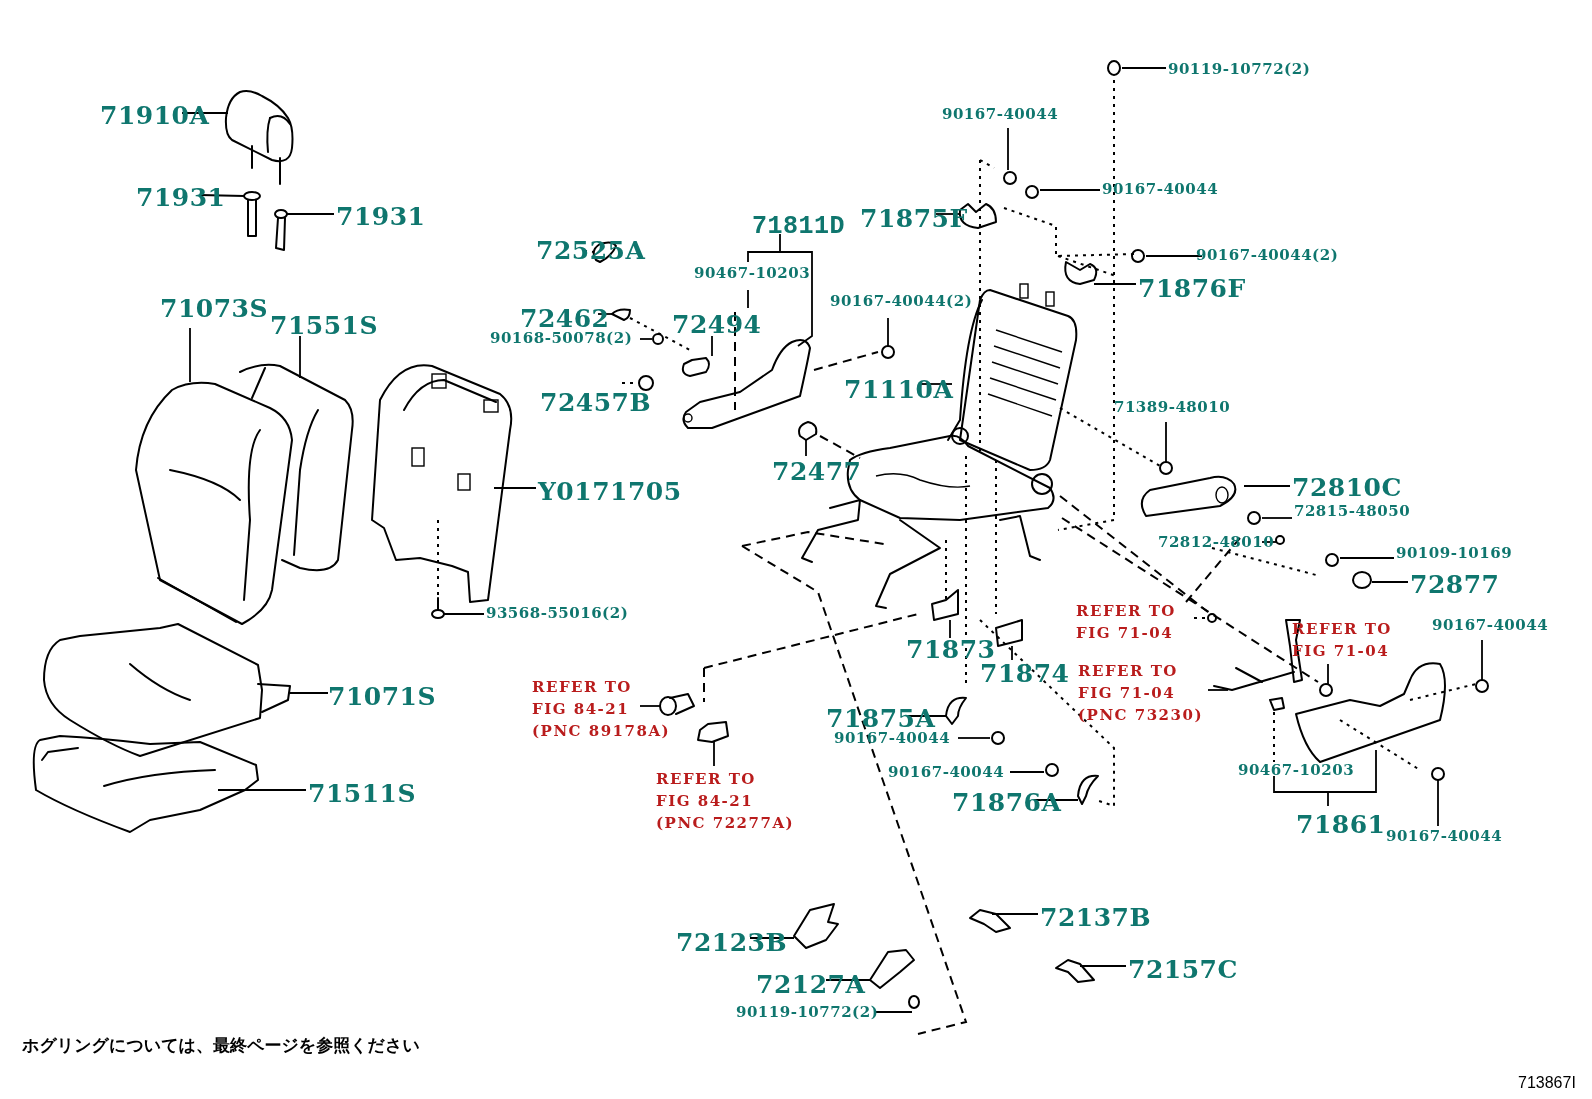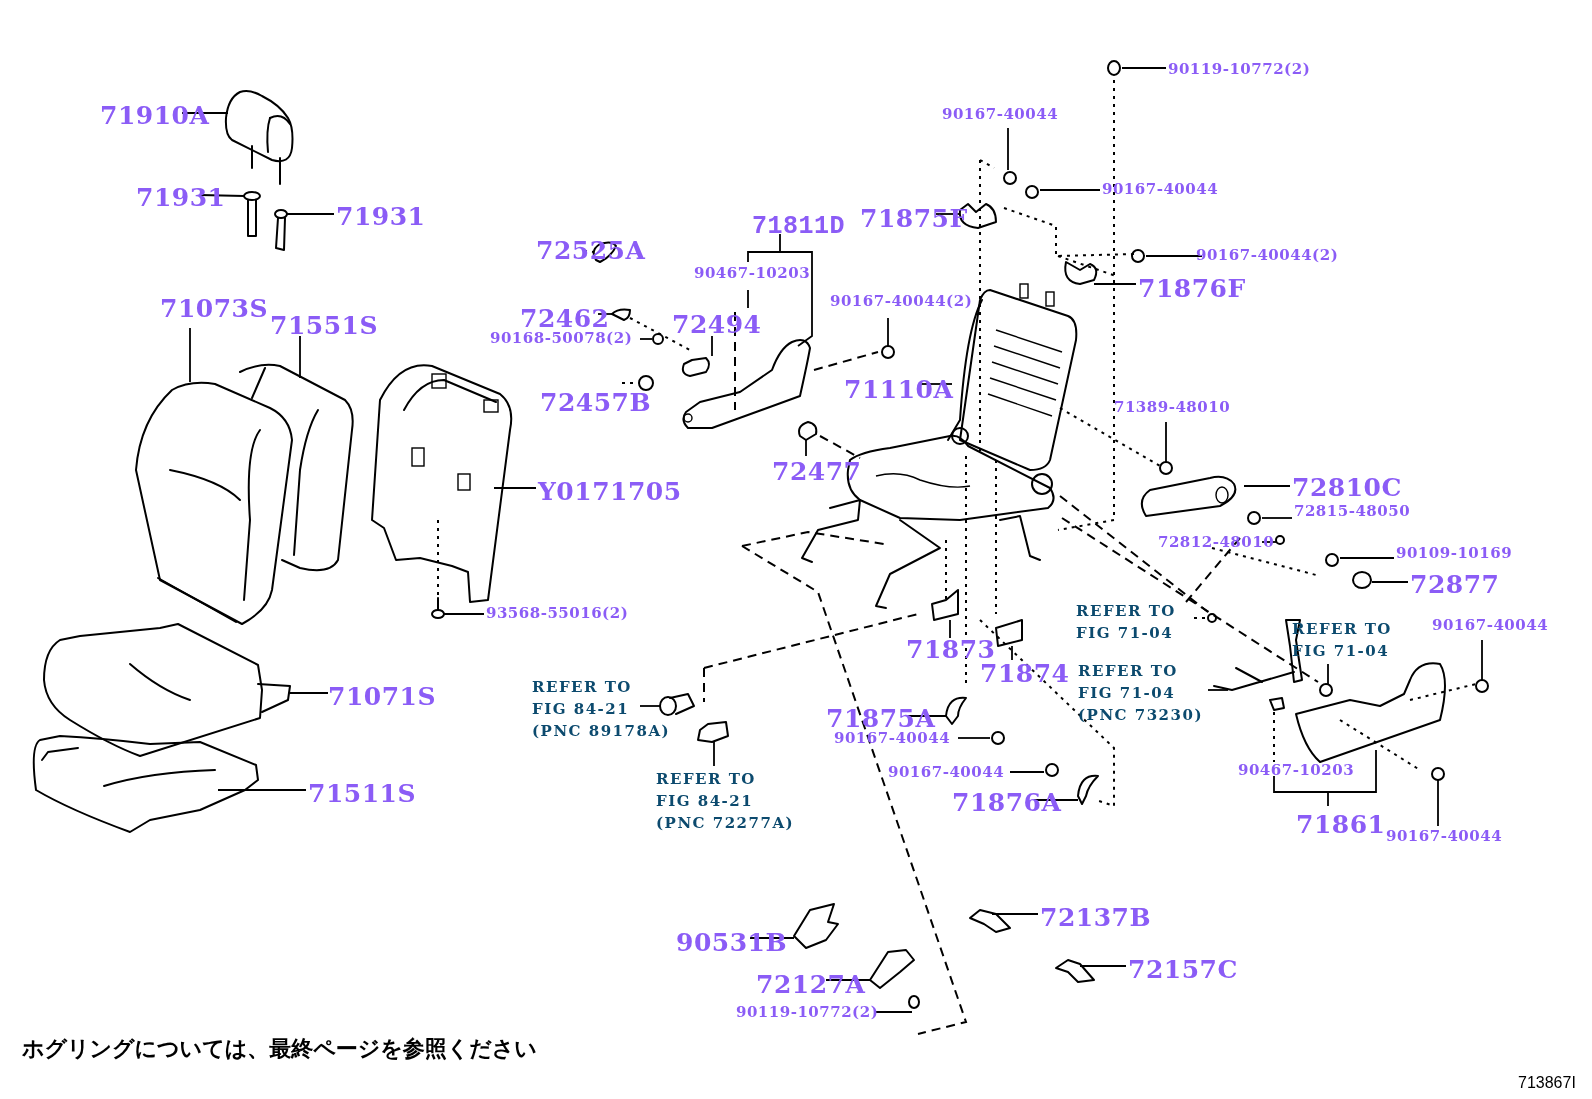--- a/index.html
+++ b/index.html
@@ -1,22 +1,22 @@
 <!DOCTYPE html>
 <html><head>
 <meta charset="utf-8">
 <style>
   html, body { margin:0; padding:0; background:#ffffff; }
   body { width:1592px; height:1099px; position:relative; overflow:hidden; font-family:"DejaVu Serif", serif; color:#000; }
   #diagram { position:absolute; left:0; top:0; width:1592px; height:1099px; }
-  .lbl { position:absolute; font-family:"DejaVu Serif", serif; font-weight:bold; font-size:17px; letter-spacing:0.5px; white-space:nowrap; line-height:1; color:#8b5cf6; }
+  .lbl { position:absolute; font-family:"DejaVu Serif", serif; font-weight:bold; font-size:17px; letter-spacing:0.5px; white-space:nowrap; line-height:1; color:#0f766e; }
   .lbl.big { font-size:25px; }
   .lbl.small { font-size:15px; }
-  .ref { position:absolute; font-family:"DejaVu Serif", serif; font-weight:bold; font-size:15px; letter-spacing:1.5px; white-space:pre; line-height:22px; color:#0c4a6e; }
-  .note { position:absolute; left:22px; top:1034px; font-family:"DejaVu Sans", sans-serif; font-size:22px; font-weight:bold; color:#000; white-space:nowrap; }
+  .ref { position:absolute; font-family:"DejaVu Serif", serif; font-weight:bold; font-size:15px; letter-spacing:1.5px; white-space:pre; line-height:22px; color:#b91c1c; }
+  .note { position:absolute; left:22px; top:1034px; font-family:"DejaVu Sans", sans-serif; font-size:17px; font-weight:bold; color:#000; white-space:nowrap; }
   .code { position:absolute; left:1518px; top:1074px; font-family:"Liberation Sans", sans-serif; font-size:16px; color:#000; white-space:nowrap; }
   svg .p { fill:none; stroke:#000; stroke-width:2; stroke-linejoin:round; stroke-linecap:round; }
   svg .thin { fill:none; stroke:#000; stroke-width:1.4; }
   svg .lead { stroke:#000; stroke-width:1.8; fill:none; }
   svg .dash { stroke:#000; stroke-width:2; fill:none; stroke-dasharray:9 6; }
   svg .dot { stroke:#000; stroke-width:2; fill:none; stroke-dasharray:3 5; }
 </style>
 </head>
 <body>
 
@@ -351,21 +351,21 @@
 <span class="lbl big" style="left:906px;top:637px;">71873</span>
 <span class="lbl big" style="left:980px;top:661px;">71874</span>
 <span class="lbl big" style="left:826px;top:706px;">71875A</span>
 <span class="lbl small" style="left:834px;top:731px;">90167-40044</span>
 <span class="lbl small" style="left:888px;top:765px;">90167-40044</span>
 <span class="lbl big" style="left:952px;top:790px;">71876A</span>
 <span class="lbl small" style="left:1432px;top:618px;">90167-40044</span>
 <span class="lbl small" style="left:1386px;top:829px;">90167-40044</span>
 <span class="lbl small" style="left:1238px;top:763px;">90467-10203</span>
 <span class="lbl big" style="left:1296px;top:812px;">71861</span>
-<span class="lbl big" style="left:676px;top:930px;">90531B</span>
+<span class="lbl big" style="left:676px;top:930px;">72123B</span>
 <span class="lbl big" style="left:756px;top:972px;">72127A</span>
 <span class="lbl small" style="left:736px;top:1005px;">90119-10772(2)</span>
 <span class="lbl big" style="left:1040px;top:905px;">72137B</span>
 <span class="lbl big" style="left:1128px;top:957px;">72157C</span>
 
 
 <span class="ref" style="left:1076px;top:600px;">REFER TO
 FIG 71-04</span>
 <span class="ref" style="left:1292px;top:618px;">REFER TO
 FIG 71-04</span>

